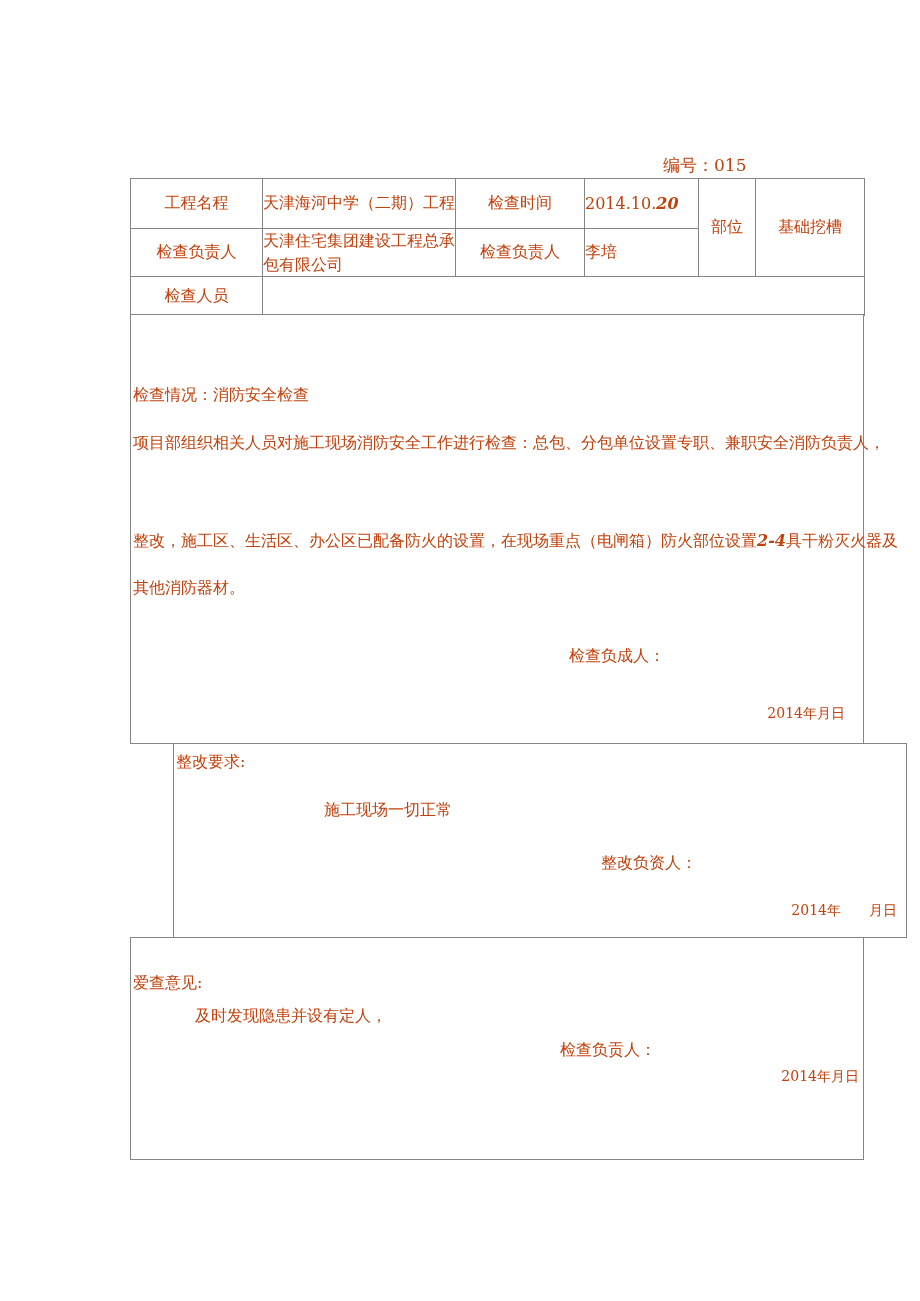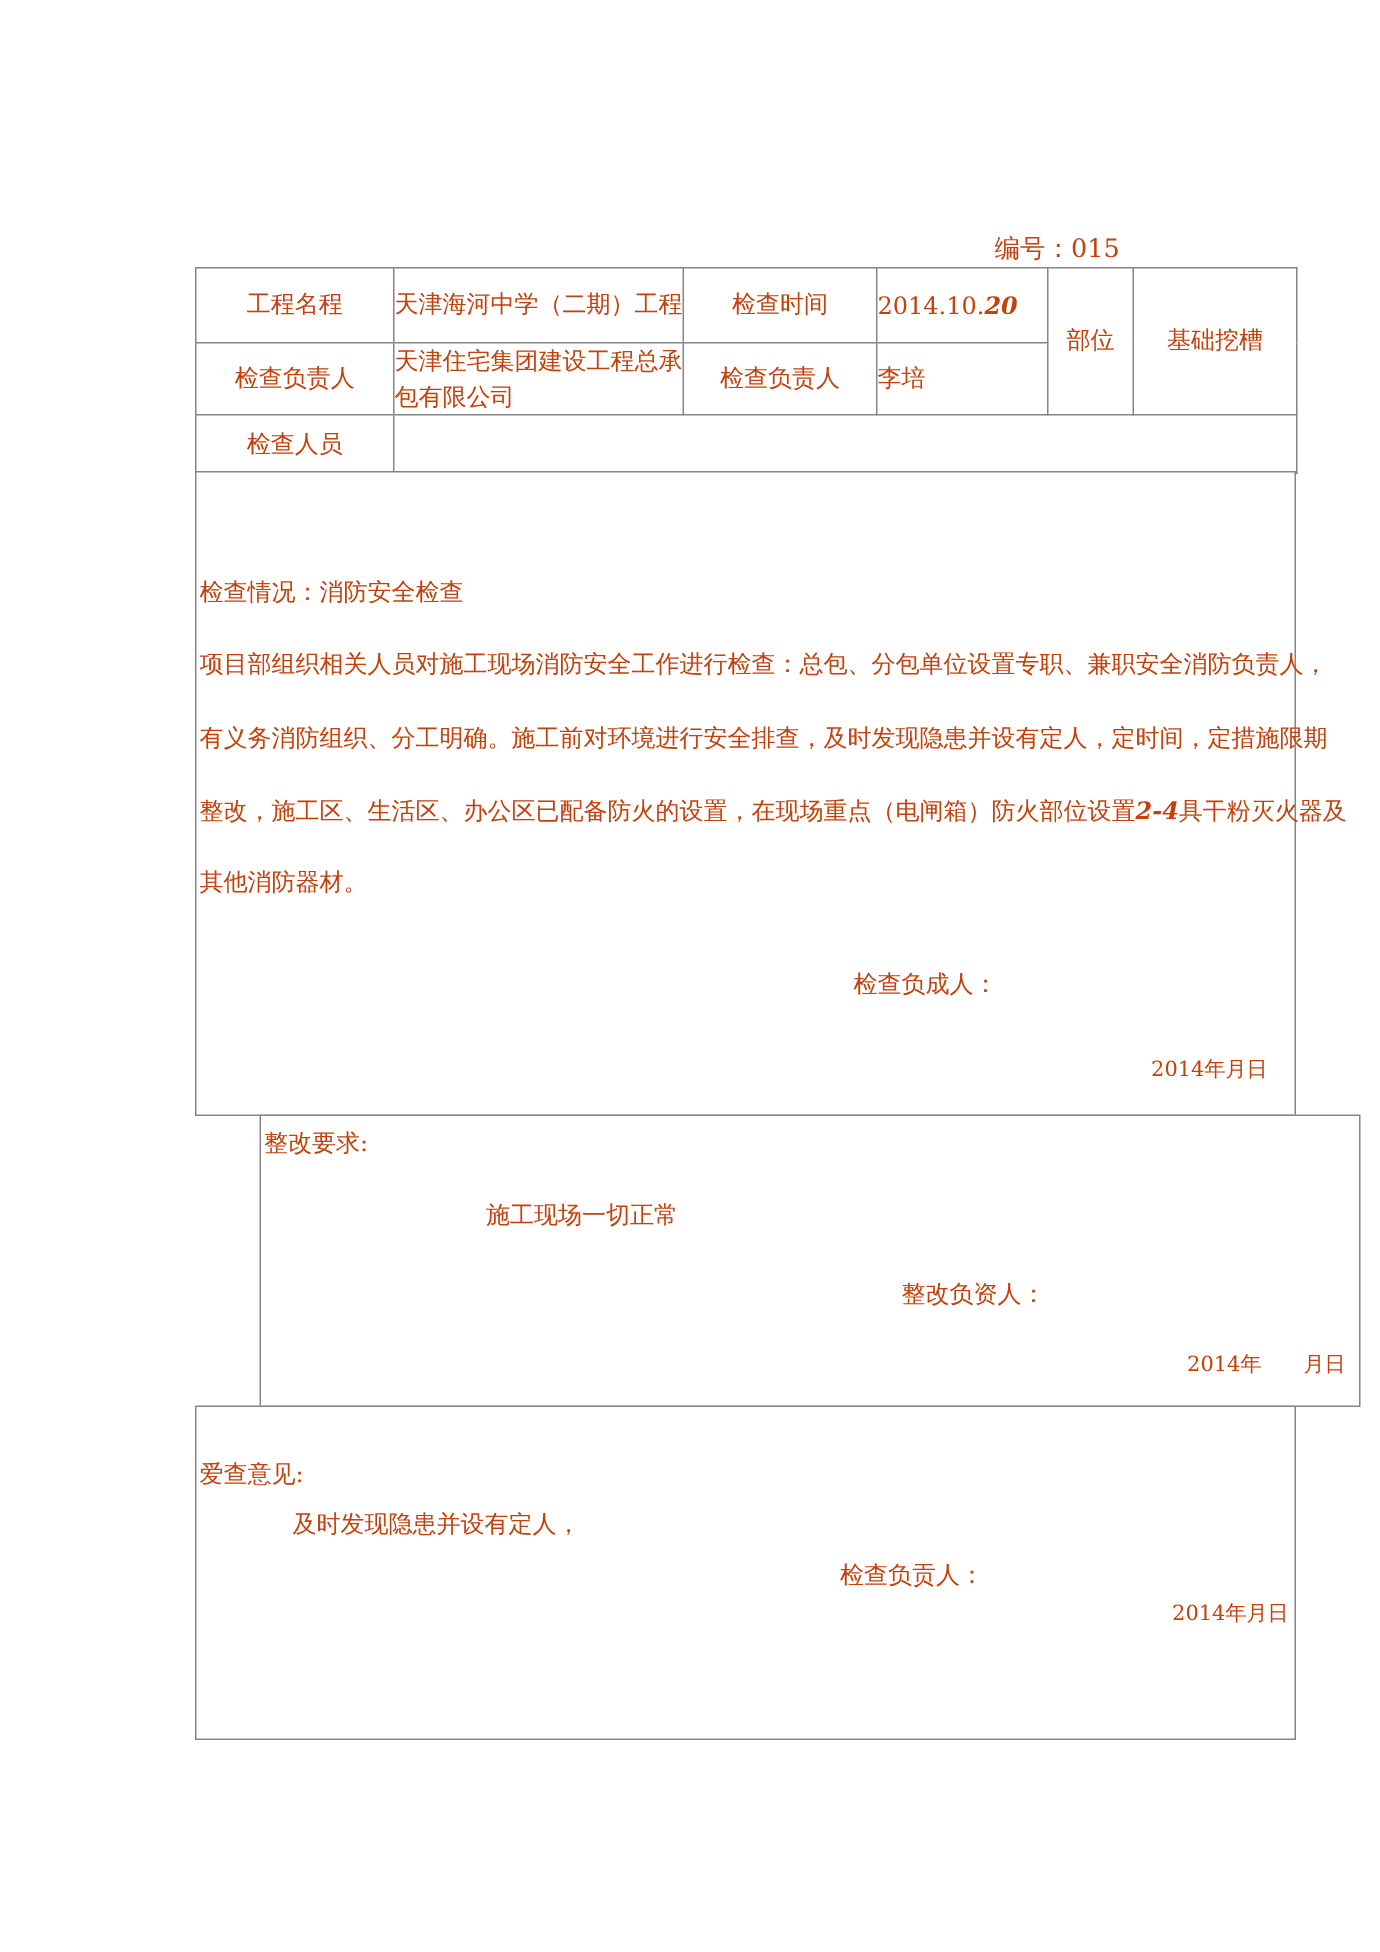--- a/index.html
+++ b/index.html
@@ -102,21 +102,20 @@
     <tr style="height:39px">
       <td class="lbl">检查人员</td>
       <td colspan="5"></td>
     </tr>
   </tbody>
     </table>
 
   <div class="section sec-a">
     <div class="titem bodyline" style="left:2px; top:71px;">检查情况：消防安全检查</div>
     <div class="titem bodyline" style="left:2px; top:119px;">项目部组织相关人员对施工现场消防安全工作进行检查：总包、分包单位设置专职、兼职安全消防负责人，</div>
-    <div class="titem bodyline" style="left:2px; top:168px;">有义务消防组织、分工明确。施工前对环境进行安全排查，及时发现隐患并设有定人，定时间，定措施限期</div>
     <div class="titem bodyline" style="left:2px; top:217px;"><span>整改，施工区、生活区、办公区已配备防火的设置，在现场重点（电闸箱）防火部位设置</span><span class="hand">2-4</span><span>具干粉灭火器及</span></div>
     <div class="titem bodyline" style="left:2px; top:264px;">其他消防器材。</div>
     <div class="titem sig" style="left:438px; top:332px;">检查负成人：</div>
     <div class="titem dt" style="right:18px; top:390px;">2014年月日</div>
   </div>
 
   <div class="section sec-b">
     <div class="titem sig" style="left:2px; top:9px;">整改要求:</div>
     <div class="titem sig" style="left:150px; top:57px;">施工现场一切正常</div>
     <div class="titem sig" style="left:427px; top:110px;">整改负资人：</div>

